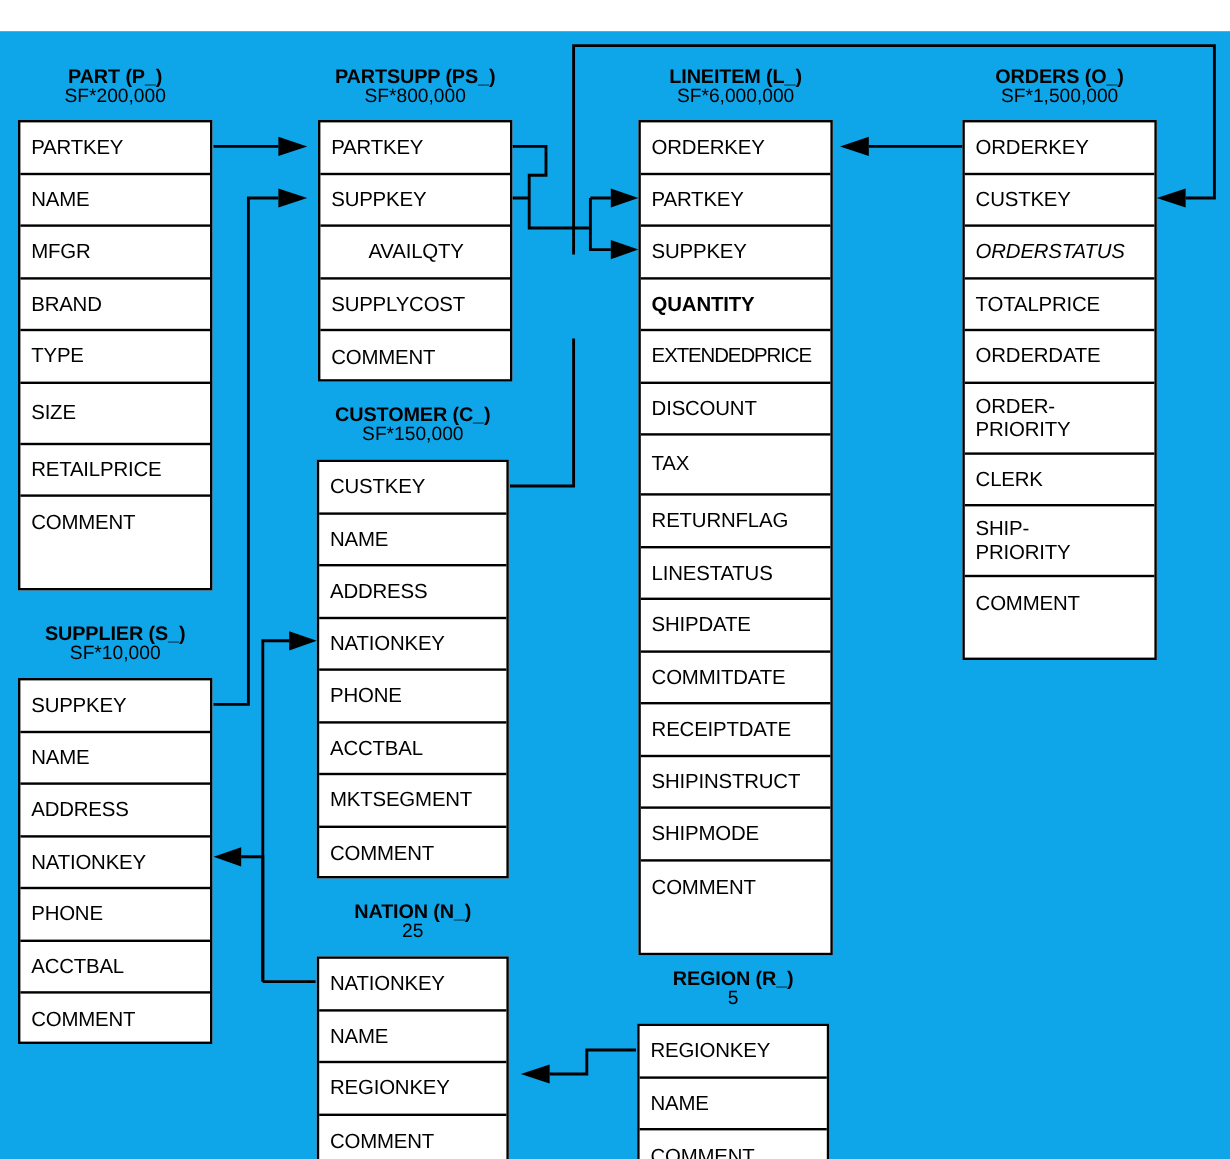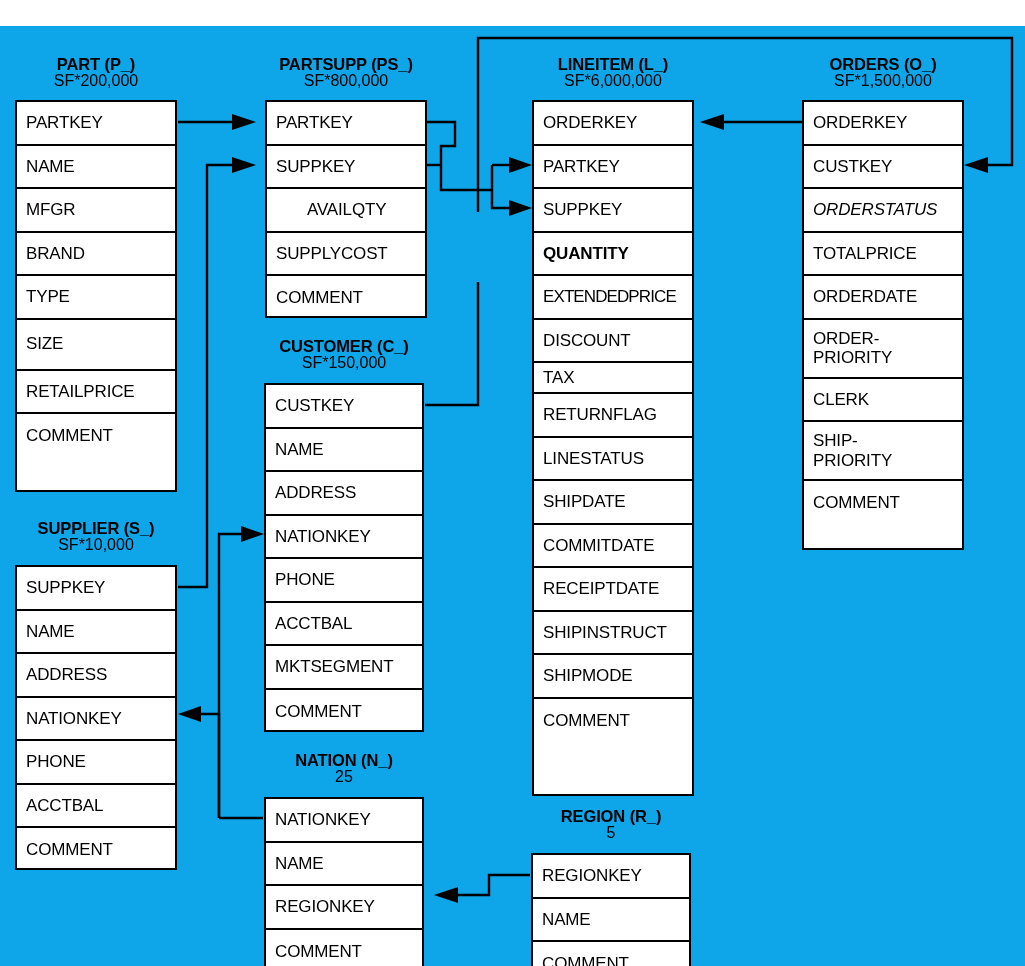--- a/index.html
+++ b/index.html
@@ -169,21 +169,21 @@
       <div class="entity-title">LINEITEM (L_)</div>
       <div class="entity-card">SF*6,000,000</div>
     </div>
     <div class="entity-box" style="left:0; top:44px; width:162px; height:696px;">
       <div class="attr" style="height:43.5px;">ORDERKEY</div>
       <div class="attr" style="height:43.5px;">PARTKEY</div>
       <div class="attr" style="height:43.5px;">SUPPKEY</div>
       <div class="attr" style="height:43.5px;font-weight:bold;">QUANTITY</div>
       <div class="attr" style="height:43.5px; letter-spacing:-0.9px;">EXTENDEDPRICE</div>
       <div class="attr" style="height:43.5px;">DISCOUNT</div>
-      <div class="attr" style="height:31px;">TAX</div>
+      <div class="attr" style="height:50px;">TAX</div>
       <div class="attr" style="height:43.5px;">RETURNFLAG</div>
       <div class="attr" style="height:43.5px;">LINESTATUS</div>
       <div class="attr" style="height:43.5px;">SHIPDATE</div>
       <div class="attr" style="height:43.5px;">COMMITDATE</div>
       <div class="attr" style="height:43.5px;">RECEIPTDATE</div>
       <div class="attr" style="height:43.5px;">SHIPINSTRUCT</div>
       <div class="attr" style="height:43.5px;">SHIPMODE</div>
       <div class="attr" style="height:43.5px;">COMMENT</div>
     </div>
   </div>

